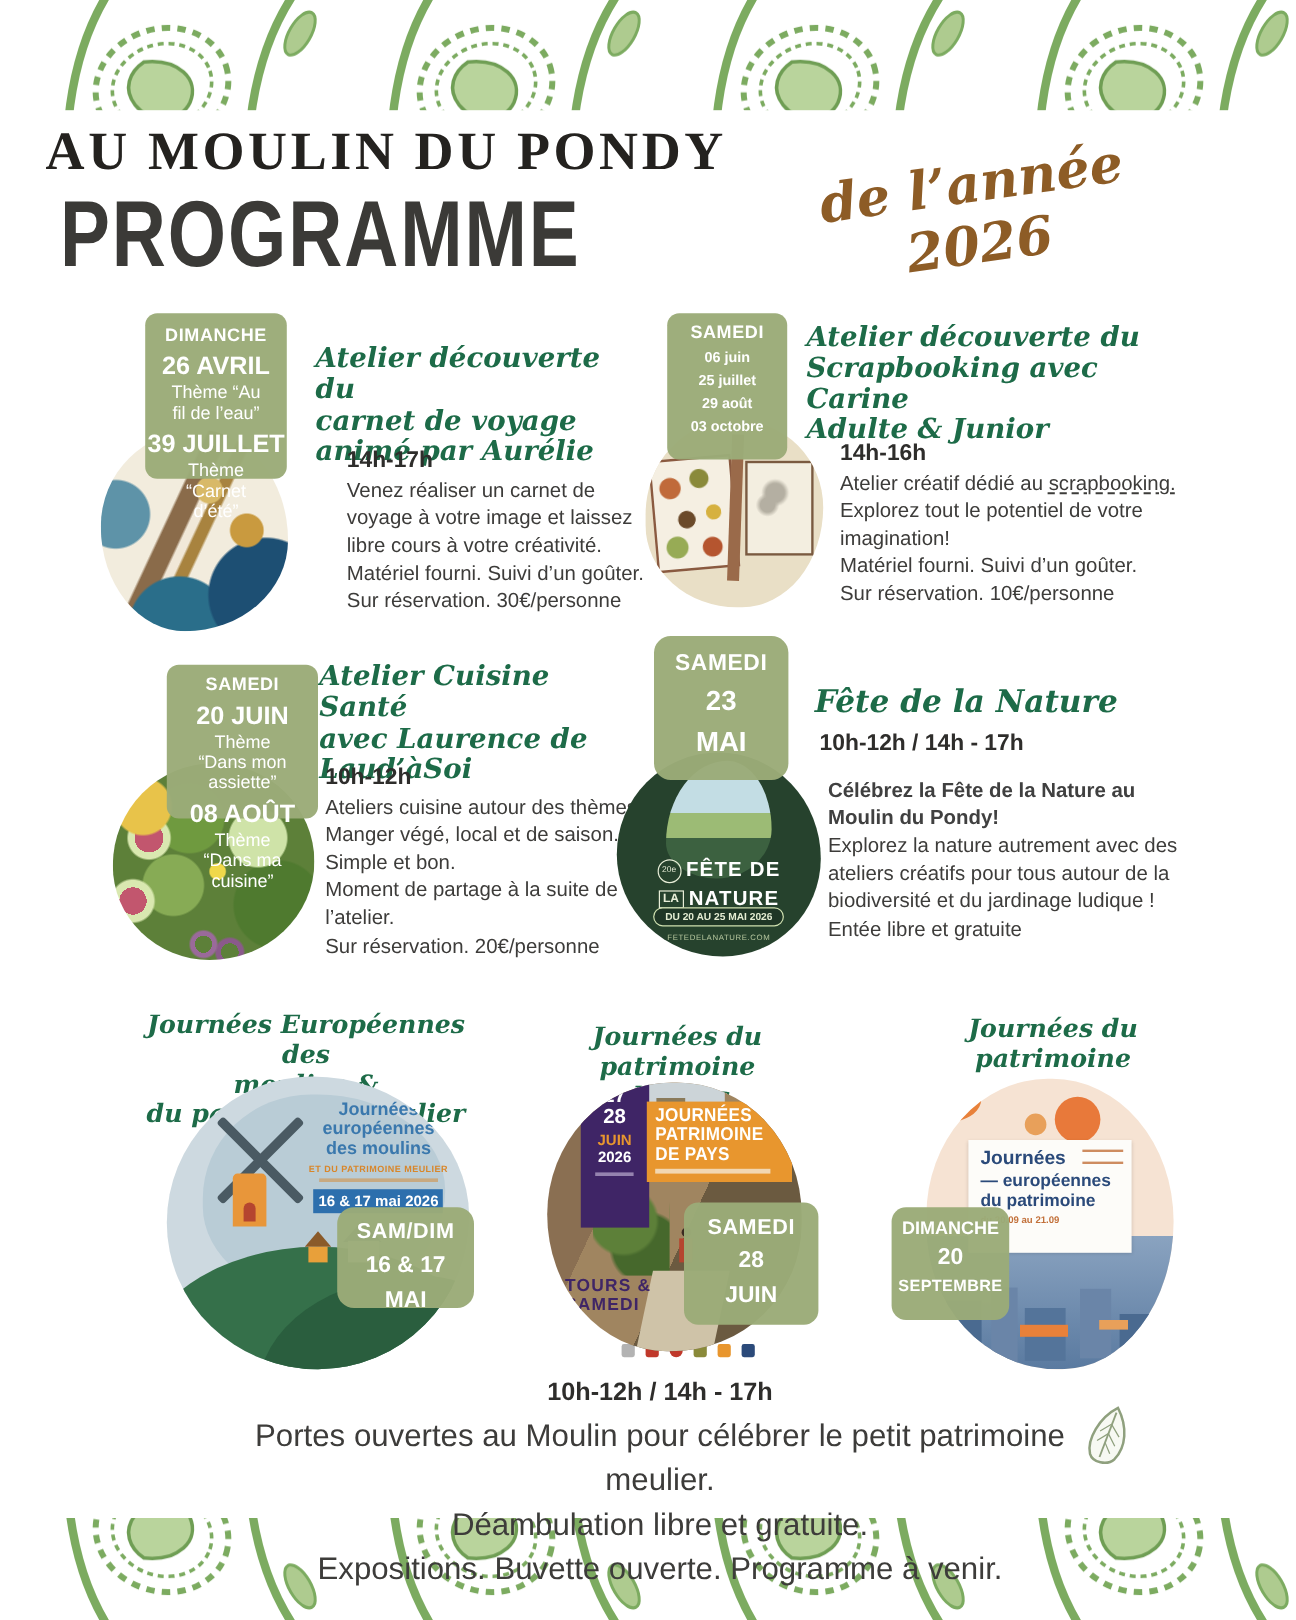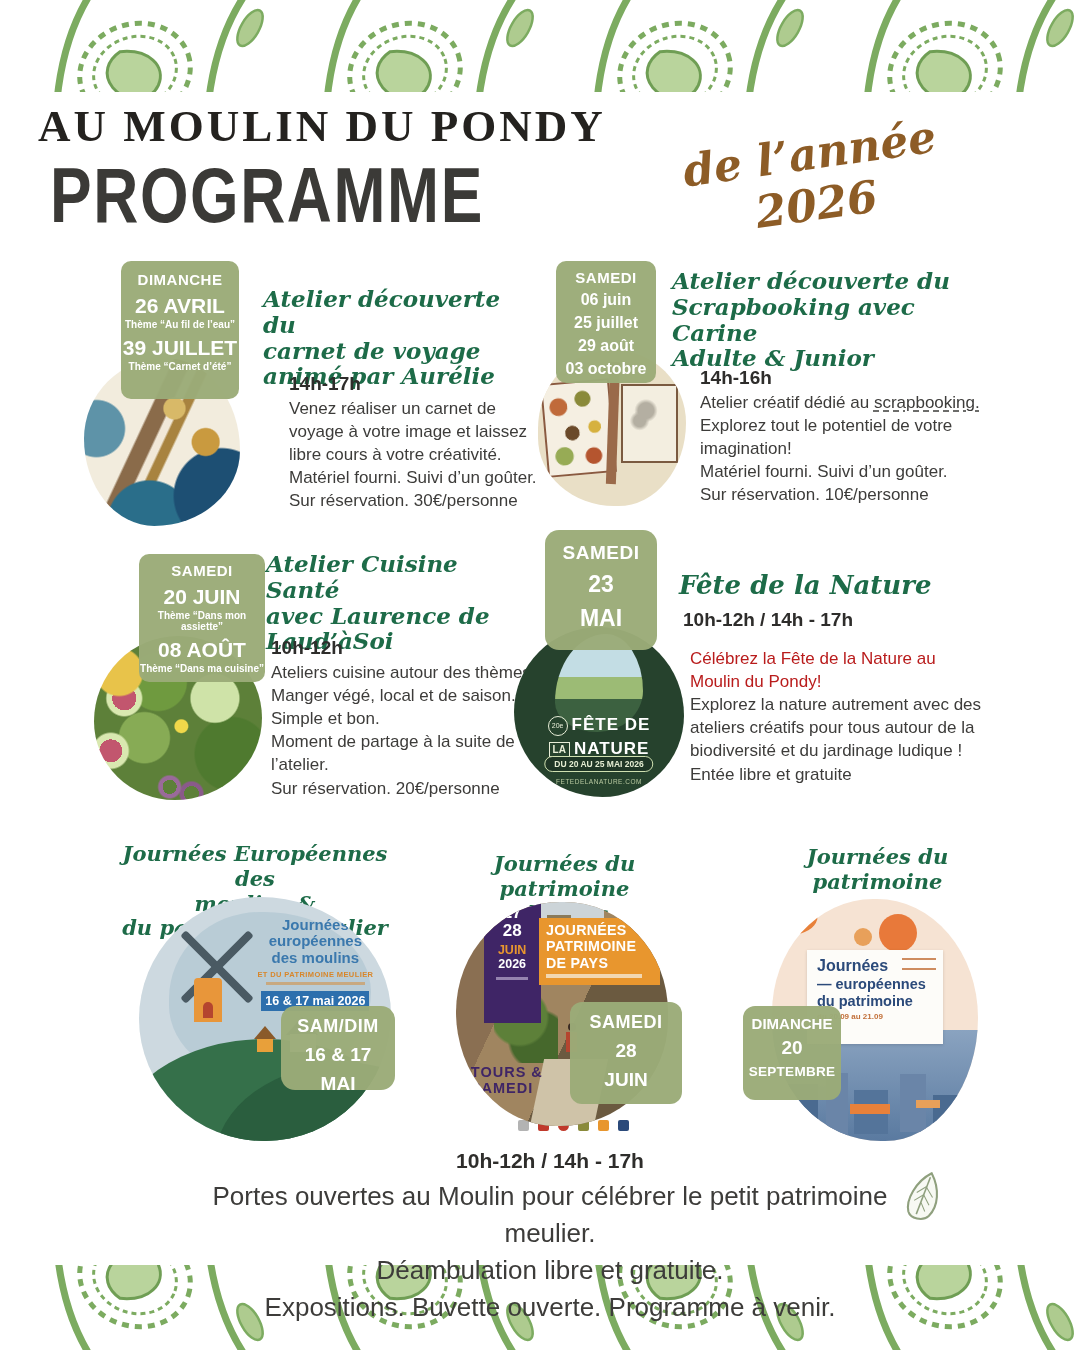--- a/index.html
+++ b/index.html
@@ -16,28 +16,28 @@
   .prog{left:50px;top:150px;font-weight:800;font-size:78px;letter-spacing:2px;color:#3b3a37;}
   .prog span{display:inline-block;transform:scaleX(.8);transform-origin:left center;}
   .yearscript{left:628px;top:128px;width:370px;font-family:"DejaVu Serif",serif;font-style:italic;
         font-weight:700;font-size:44px;color:#8d5c26;transform:rotate(-8deg);text-align:center;}
 
   
   .script{font-family:"DejaVu Serif",serif;font-style:italic;font-weight:700;color:#1d6b48;
           white-space:pre-line;}
   .time{font-weight:700;color:#2e2d2b;font-size:19px;}
   .desc{color:#3d3c3a;font-size:17px;line-height:1.36;white-space:pre-line;}
-  .bold-intro{font-weight:400;color:#b91c1c;}
+  .bold-intro{font-weight:700;color:#404040;}
   .dashed-underline{text-decoration:underline;text-decoration-style:dashed;text-underline-offset:3px;}
   .badge{background:rgba(155,171,120,.97);border-radius:10px;color:#fff;text-align:center;
          box-sizing:border-box;padding-top:10px;z-index:3;}
   .b-day{font-size:15px;font-weight:700;letter-spacing:.5px;margin-bottom:2px;}
   .b-date{font-size:21px;font-weight:700;margin:6px 0 1px;}
-  .b-theme{font-size:10px;font-weight:700;margin:1px 0 1px;}
-  .b-date-sm{font-size:16px;font-weight:700;margin:5px 0;}
+  .b-theme{font-size:15px;font-weight:400;margin:1px 20px 1px;}
+  .b-date-sm{font-size:12px;font-weight:700;margin:5px 0;}
   .b-big{font-size:23px;font-weight:700;margin:7px 0;}
   .circle{overflow:hidden;z-index:2;}
 
   
   #e1-badge{left:121px;top:261px;width:118px;height:138px;}
   #e1-circle{left:84px;top:358px;width:156px;height:168px;
      border-radius:52% 48% 55% 45%/48% 55% 45% 52%;
      background:
       radial-gradient(circle at 78% 50%,#c99a3f 0 9%,transparent 10%),
       radial-gradient(circle at 58% 30%,#d8b968 0 7%,transparent 8%),

